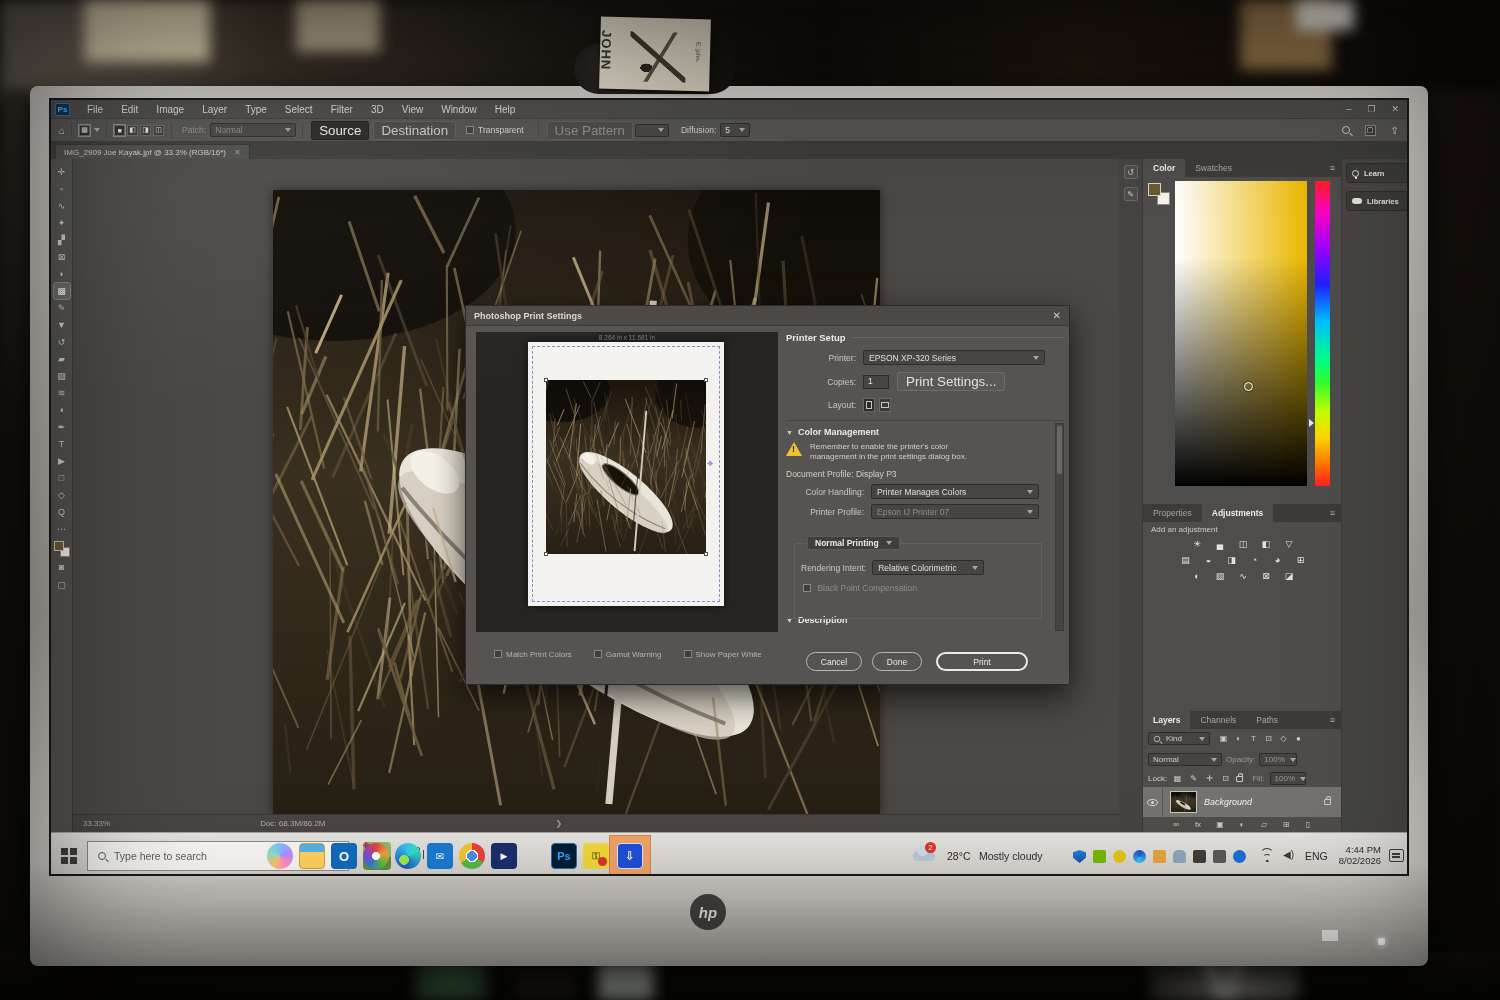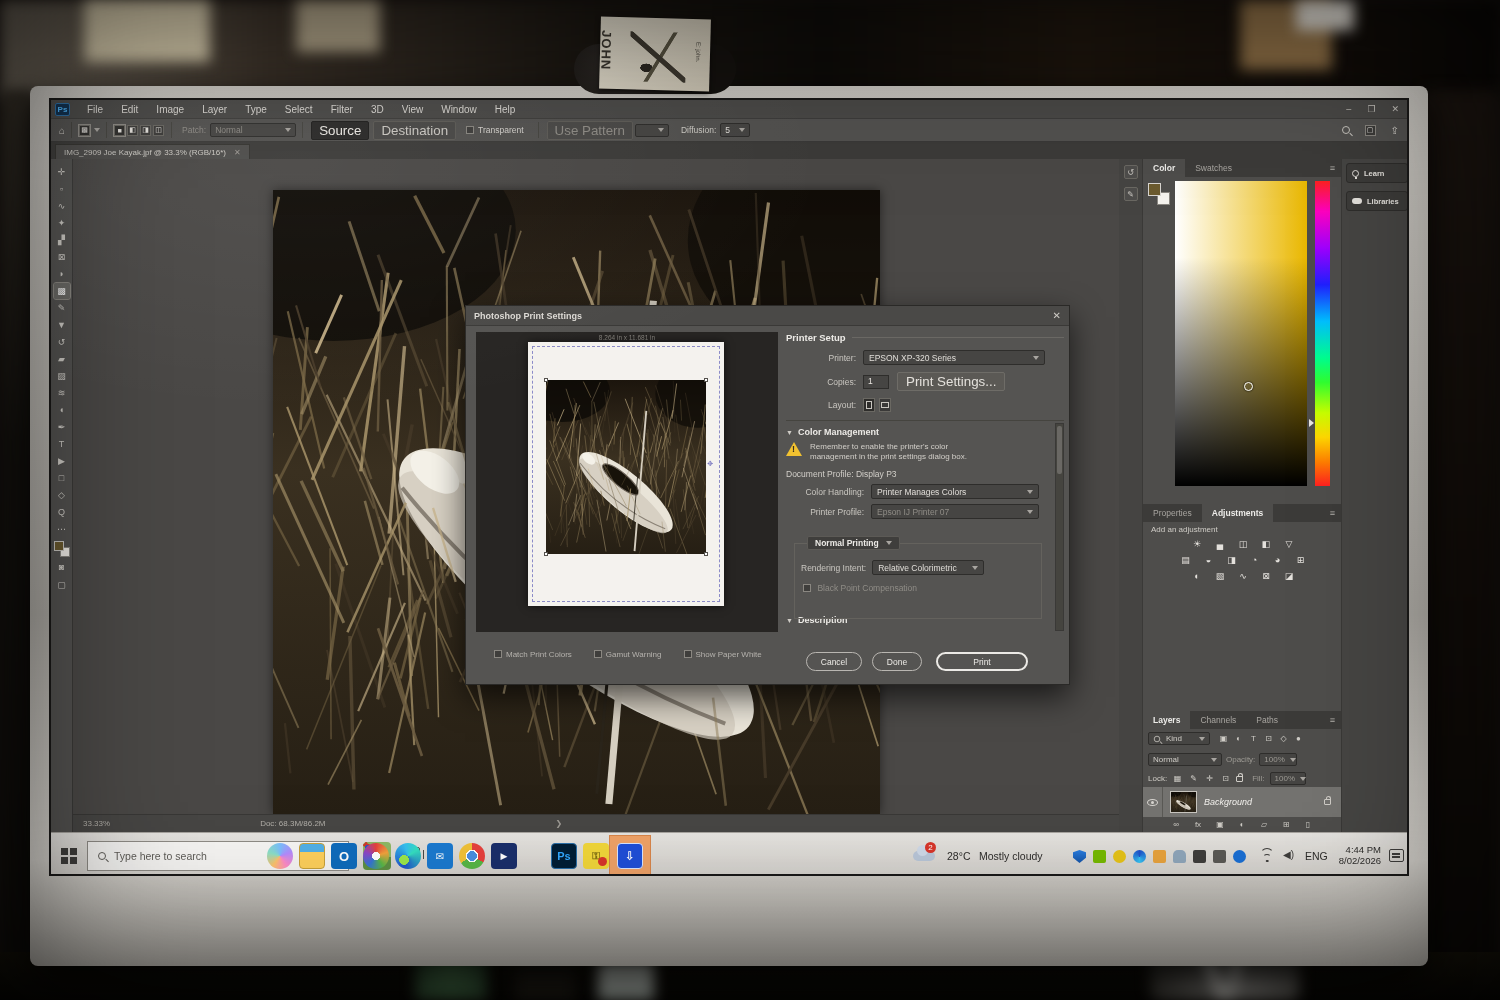--- a/index.html
+++ b/index.html
@@ -1321,20 +1321,25 @@
         <div class="clock" style="left:1284px;top:11px;width:46px;">
           <div>4:44 PM</div>
           <div>8/02/2026</div>
         </div>
         <div class="notif" style="left:1338px;top:16px;"></div>
       </div>
 
       <div class="glare"></div>
     </div>
 
+    <div class="chin">
+      <div class="hp-logo">hp</div>
+      <div class="sticker"></div>
+      <div class="pwr-dot"></div>
+    </div>
   </div>
 
   <div class="abs webcam">
     <div class="cam-body"></div>
     <div class="cam-card">
       <span class="vtext">JOHN</span>
       <span class="etext">E: john.</span>
       <span class="cam-sketch"></span>
     </div>
   </div>

